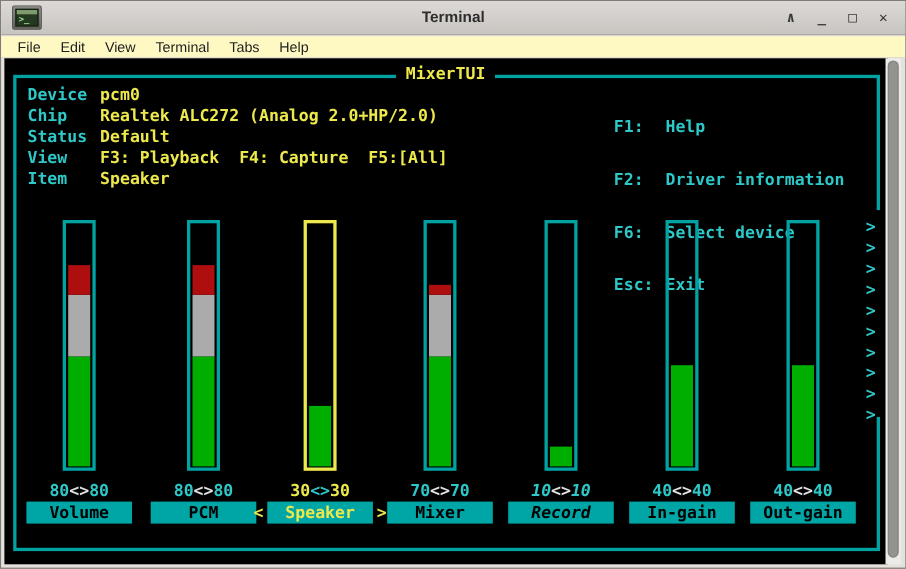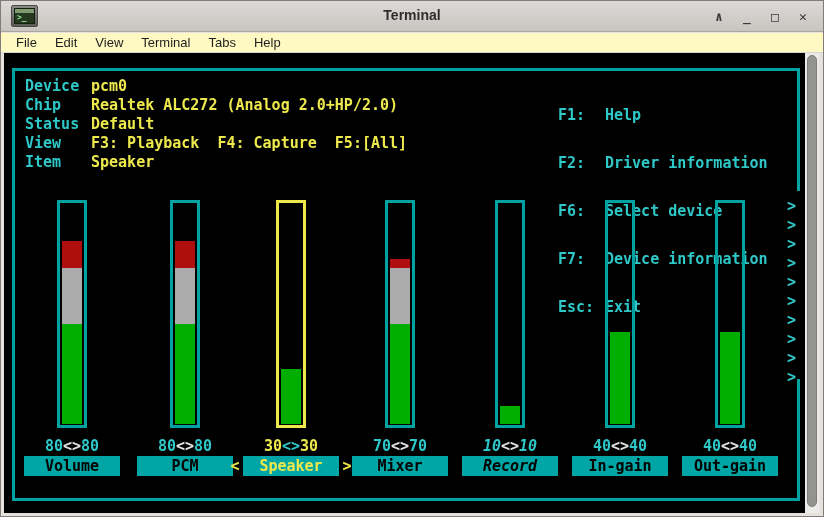--- a/index.html
+++ b/index.html
@@ -143,32 +143,32 @@
       <div class="menu-item">File</div>
       <div class="menu-item">Edit</div>
       <div class="menu-item">View</div>
       <div class="menu-item">Terminal</div>
       <div class="menu-item">Tabs</div>
       <div class="menu-item">Help</div>
     </div>
 
   <div class="terminal" id="terminal">
     <div class="tui-box" id="tui-box">
+      <div class="tui-title">MixerTUI</div>
       <div class="info-col" id="info-col">
           <div class="info-row"><span class="info-label">Device</span><span class="info-value">pcm0</span></div>
           <div class="info-row"><span class="info-label">Chip</span><span class="info-value">Realtek ALC272 (Analog 2.0+HP/2.0)</span></div>
           <div class="info-row"><span class="info-label">Status</span><span class="info-value">Default</span></div>
           <div class="info-row"><span class="info-label">View</span><span class="info-value">F3: Playback  F4: Capture  F5:[All]</span></div>
           <div class="info-row"><span class="info-label">Item</span><span class="info-value">Speaker</span></div>
         </div>
       <div class="help-col" id="help-col">
           <div class="help-row"><span class="help-key">F1:</span><span>Help</span></div>
           <div class="help-row"><span class="help-key">F2:</span><span>Driver information</span></div>
           <div class="help-row"><span class="help-key">F6:</span><span>Select device</span></div>
-          <div class="help-row"><span class="help-key">F7:</span><span>Device information</span></div>
           <div class="help-row"><span class="help-key">Esc:</span><span>Exit</span></div>
         </div>
       <div id="channels">
           <div class="channel" style="left: 9px;">
             <div class="bar-outline">
               <div class="bar-fill">
                 <div class="seg" style="bottom: 0px; height: 100px; background: rgb(0, 174, 0);"></div>
                 <div class="seg" style="bottom: 100px; height: 56px; background: rgb(171, 171, 171);"></div>
                 <div class="seg" style="bottom: 156px; height: 27px; background: rgb(174, 14, 14);"></div>
               </div>

